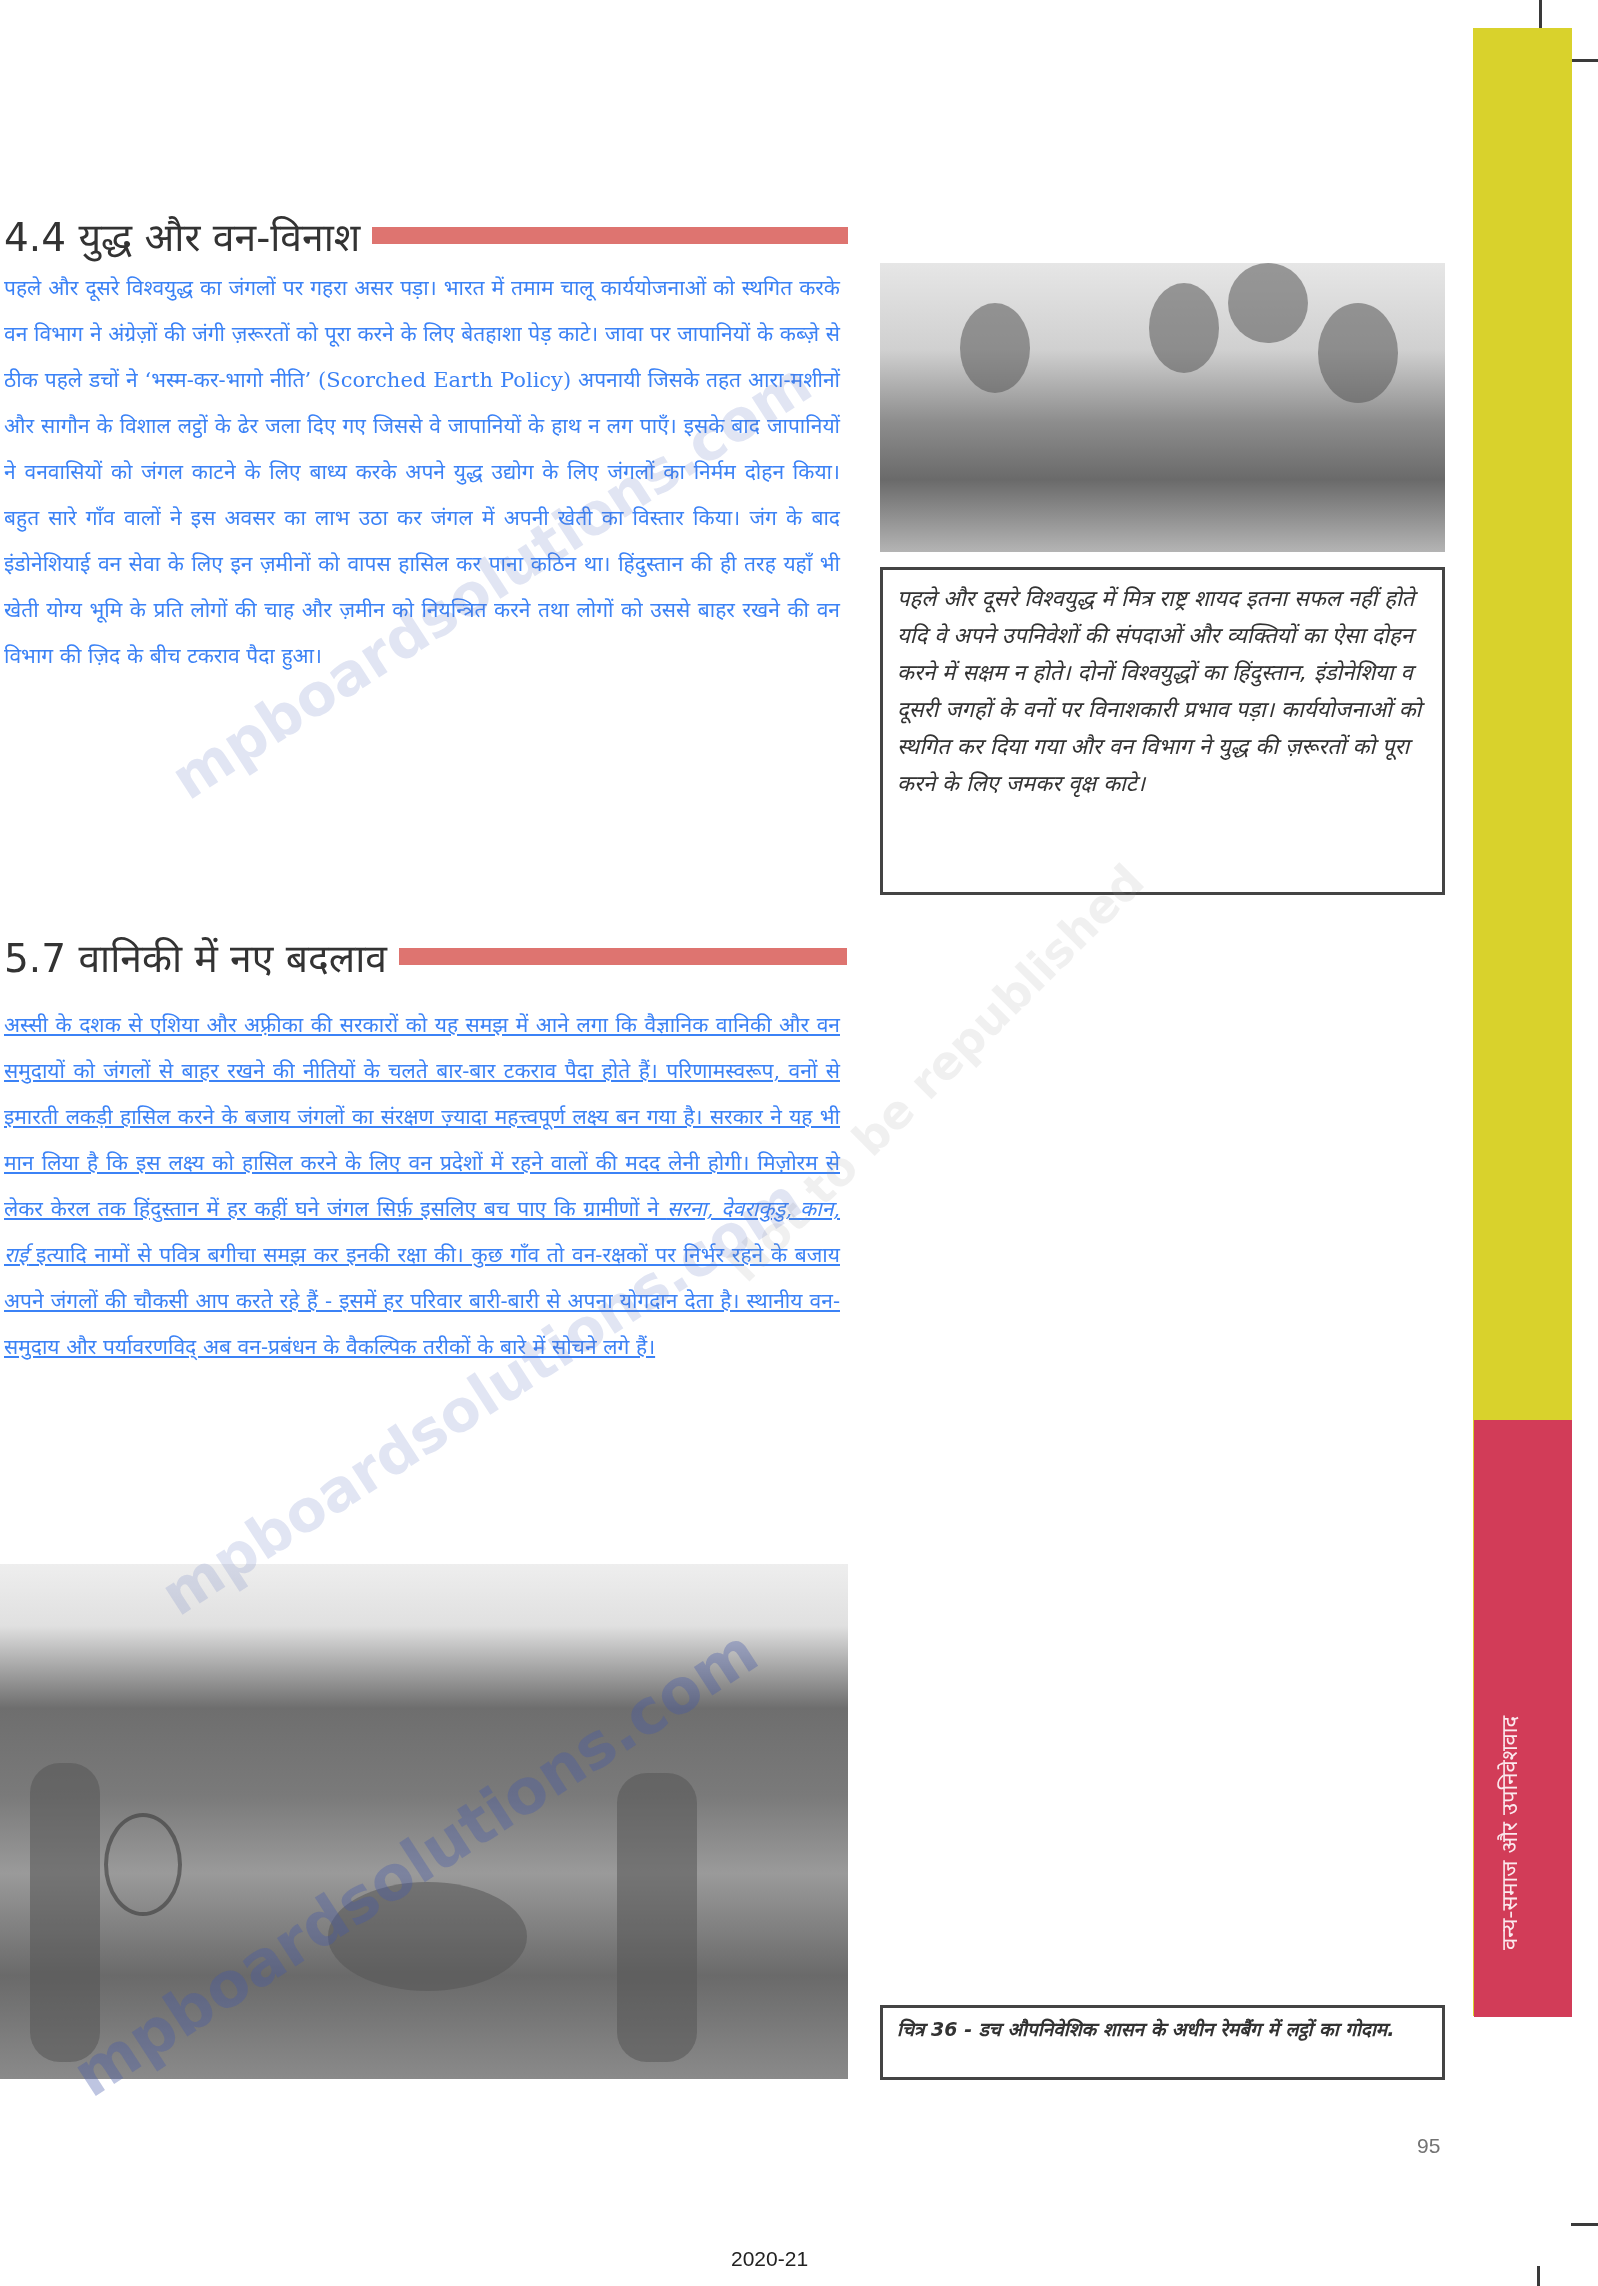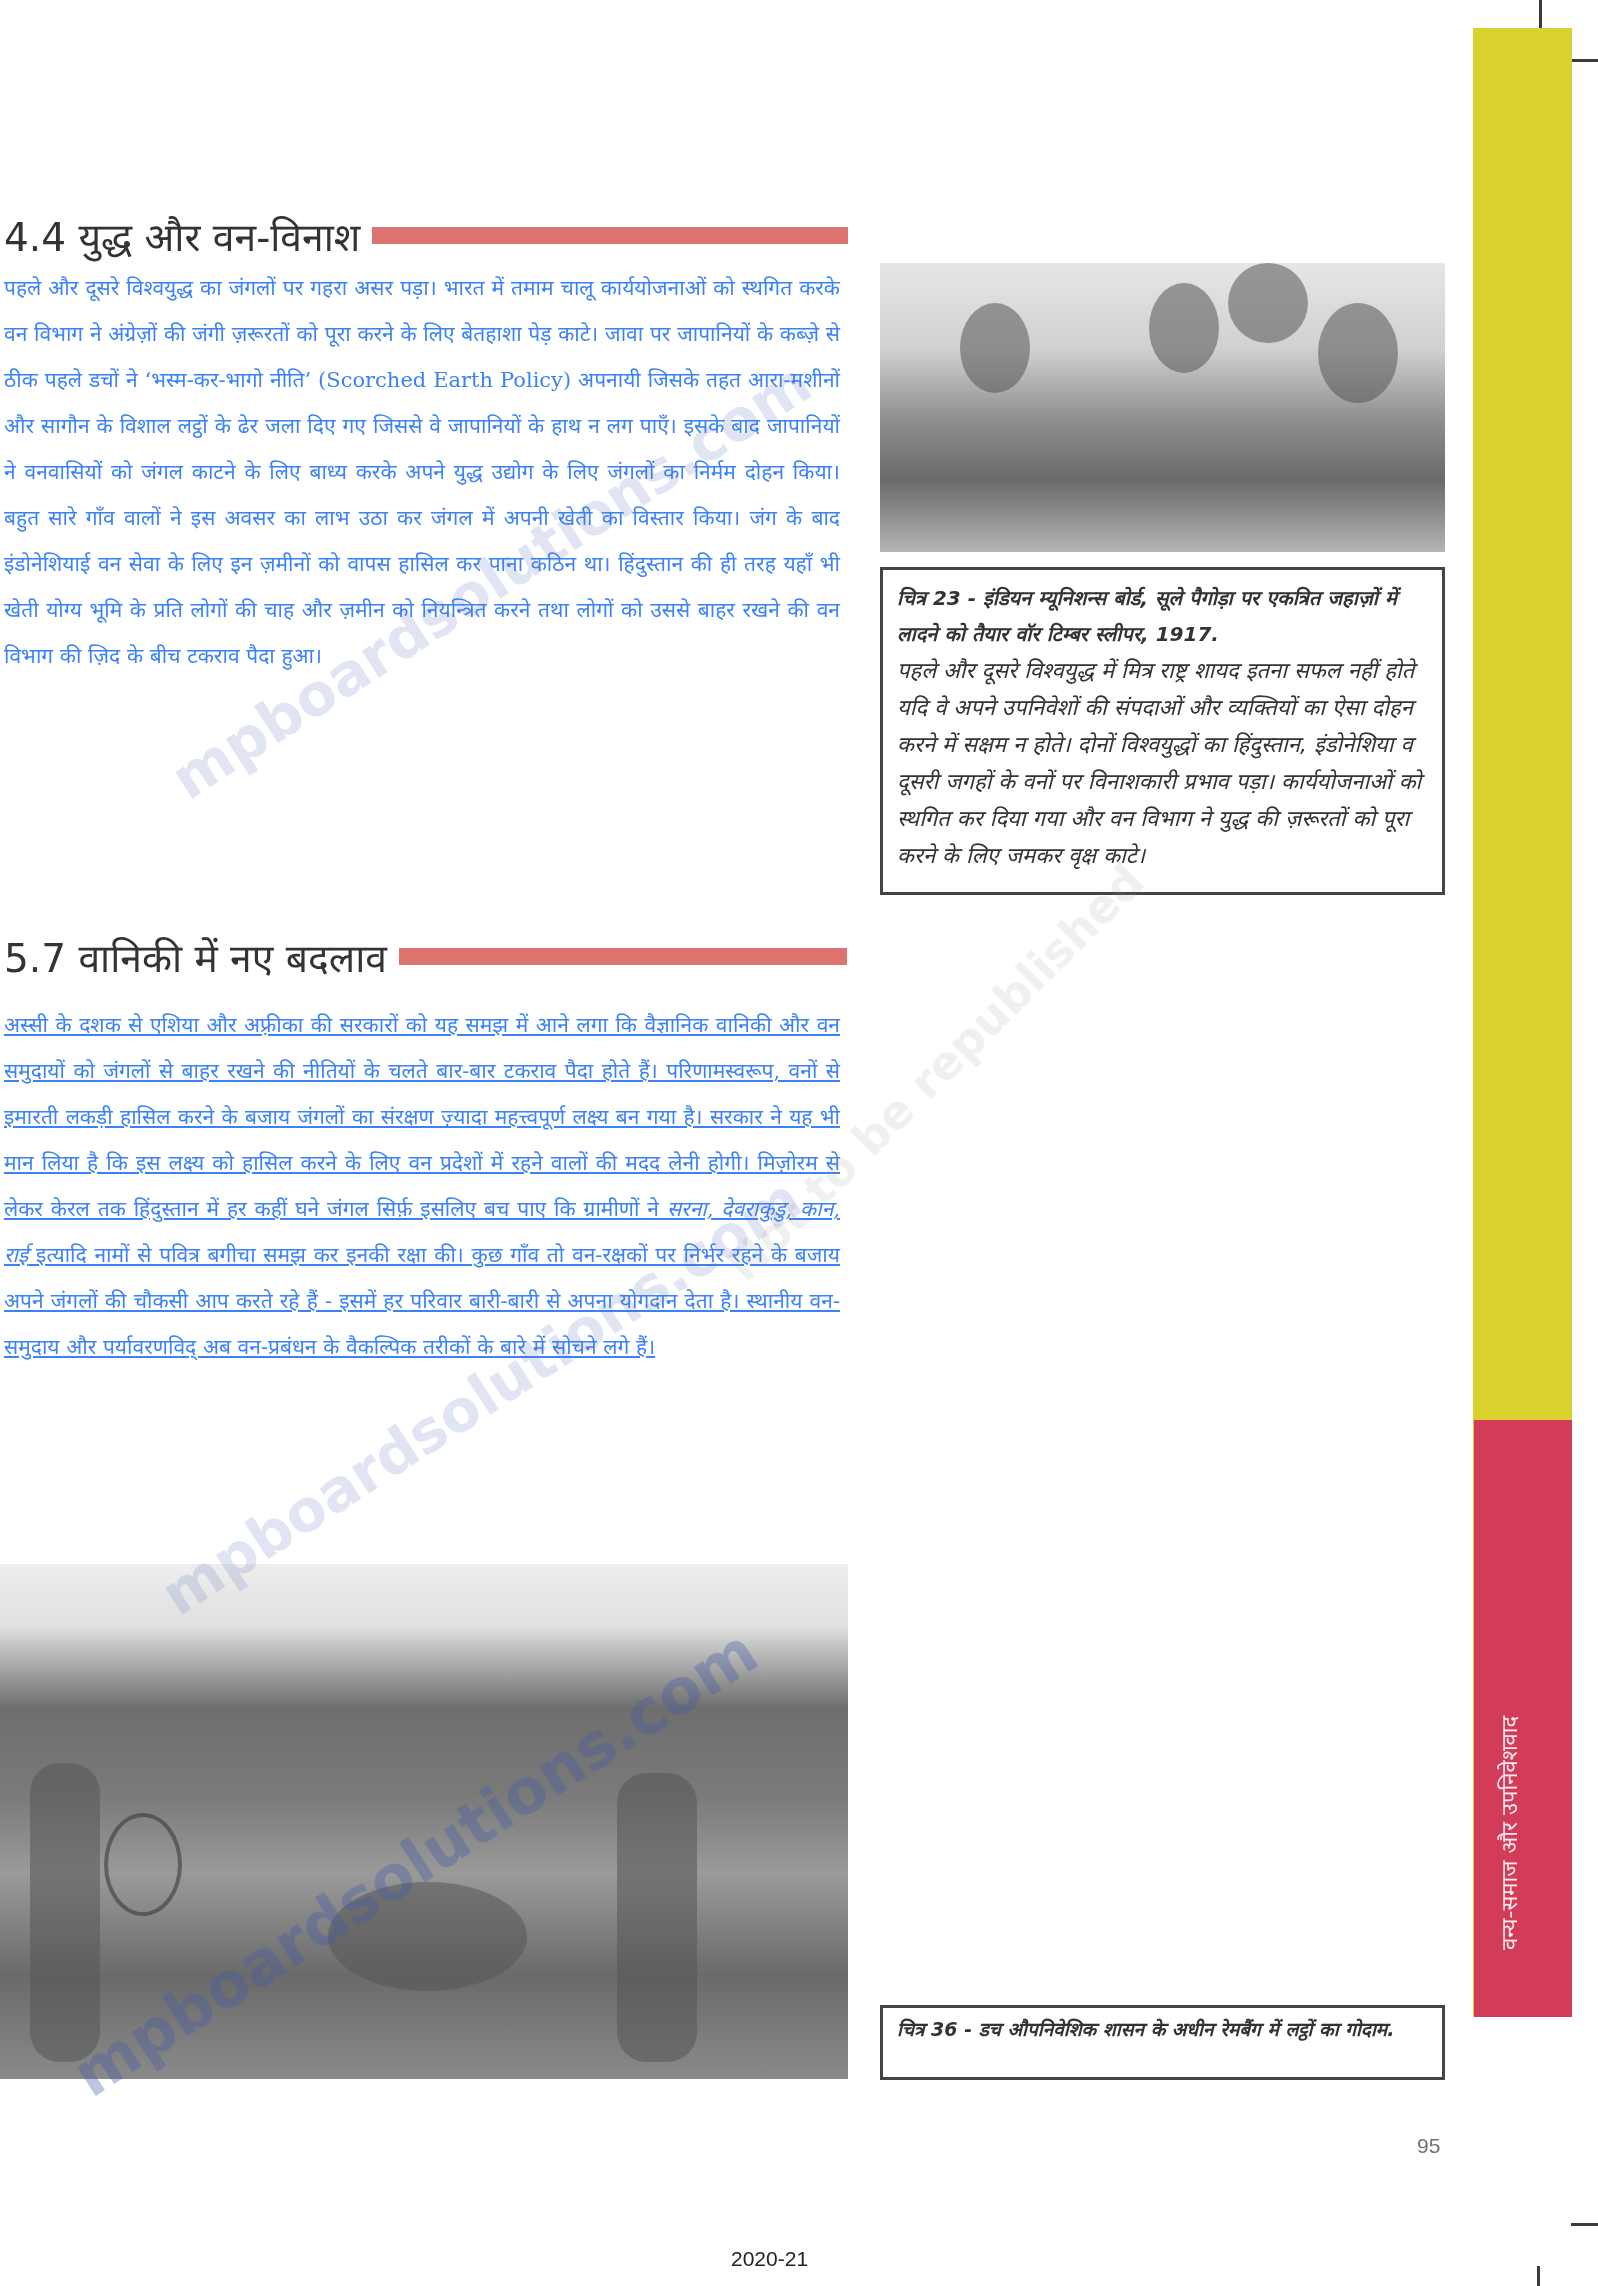--- a/index.html
+++ b/index.html
@@ -57,21 +57,20 @@
 </div>
 <div class="para" style="top:265px;">पहले और दूसरे विश्वयुद्ध का जंगलों पर गहरा असर पड़ा। भारत में तमाम चालू कार्ययोजनाओं को स्थगित करके वन विभाग ने अंग्रेज़ों की जंगी ज़रूरतों को पूरा करने के लिए बेतहाशा पेड़ काटे। जावा पर जापानियों के कब्ज़े से ठीक पहले डचों ने ‘भस्म-कर-भागो नीति’ (Scorched Earth Policy) अपनायी जिसके तहत आरा-मशीनों और सागौन के विशाल लट्ठों के ढेर जला दिए गए जिससे वे जापानियों के हाथ न लग पाएँ। इसके बाद जापानियों ने वनवासियों को जंगल काटने के लिए बाध्य करके अपने युद्ध उद्योग के लिए जंगलों का निर्मम दोहन किया। बहुत सारे गाँव वालों ने इस अवसर का लाभ उठा कर जंगल में अपनी खेती का विस्तार किया। जंग के बाद इंडोनेशियाई वन सेवा के लिए इन ज़मीनों को वापस हासिल कर पाना कठिन था। हिंदुस्तान की ही तरह यहाँ भी खेती योग्य भूमि के प्रति लोगों की चाह और ज़मीन को नियन्त्रित करने तथा लोगों को उससे बाहर रखने की वन विभाग की ज़िद के बीच टकराव पैदा हुआ।</div>
 
 <div class="photo" style="left:880px;top:263px;width:565px;height:289px;">
   <div class="ph-shape" style="left:80px;top:40px;width:70px;height:90px;"></div>
   <div class="ph-shape" style="left:269px;top:20px;width:70px;height:90px;"></div>
   <div class="ph-shape" style="left:348px;top:0px;width:80px;height:80px;"></div>
   <div class="ph-shape" style="left:438px;top:40px;width:80px;height:100px;"></div>
 </div>
 <div class="caption" style="left:880px;top:567px;width:565px;height:328px;">
-  <div class="cap-title">चित्र 23 - इंडियन म्यूनिशन्स बोर्ड, सूले पैगोड़ा पर एकत्रित जहाज़ों में लादने को तैयार वॉर टिम्बर स्लीपर, 1917.</div>
   <div class="cap-body">पहले और दूसरे विश्वयुद्ध में मित्र राष्ट्र शायद इतना सफल नहीं होते यदि वे अपने उपनिवेशों की संपदाओं और व्यक्तियों का ऐसा दोहन करने में सक्षम न होते। दोनों विश्वयुद्धों का हिंदुस्तान, इंडोनेशिया व दूसरी जगहों के वनों पर विनाशकारी प्रभाव पड़ा। कार्ययोजनाओं को स्थगित कर दिया गया और वन विभाग ने युद्ध की ज़रूरतों को पूरा करने के लिए जमकर वृक्ष काटे।</div>
 </div>
 
 <div class="section-head" style="top:930px;">
   <span class="h">5.7 वानिकी में नए बदलाव</span>
   <span class="bar" style="width:448px;"></span>
 </div>
 <div class="para" style="top:1002px;text-decoration:underline;">
   <span>अस्सी के दशक से एशिया और अफ़्रीका की सरकारों को यह समझ में आने लगा कि वैज्ञानिक वानिकी और वन समुदायों को जंगलों से बाहर रखने की नीतियों के चलते बार-बार टकराव पैदा होते हैं। परिणामस्वरूप, वनों से इमारती लकड़ी हासिल करने के बजाय जंगलों का संरक्षण ज़्यादा महत्त्वपूर्ण लक्ष्य बन गया है। सरकार ने यह भी मान लिया है कि इस लक्ष्य को हासिल करने के लिए वन प्रदेशों में रहने वालों की मदद लेनी होगी। मिज़ोरम से लेकर केरल तक हिंदुस्तान में हर कहीं घने जंगल सिर्फ़ इसलिए बच पाए कि ग्रामीणों ने </span><span class="it">सरना, देवराकुडु, कान, राई</span><span> इत्यादि नामों से पवित्र बगीचा समझ कर इनकी रक्षा की। कुछ गाँव तो वन-रक्षकों पर निर्भर रहने के बजाय अपने जंगलों की चौकसी आप करते रहे हैं - इसमें हर परिवार बारी-बारी से अपना योगदान देता है। स्थानीय वन-समुदाय और पर्यावरणविद् अब वन-प्रबंधन के वैकल्पिक तरीकों के बारे में सोचने लगे हैं।</span>
 </div>

